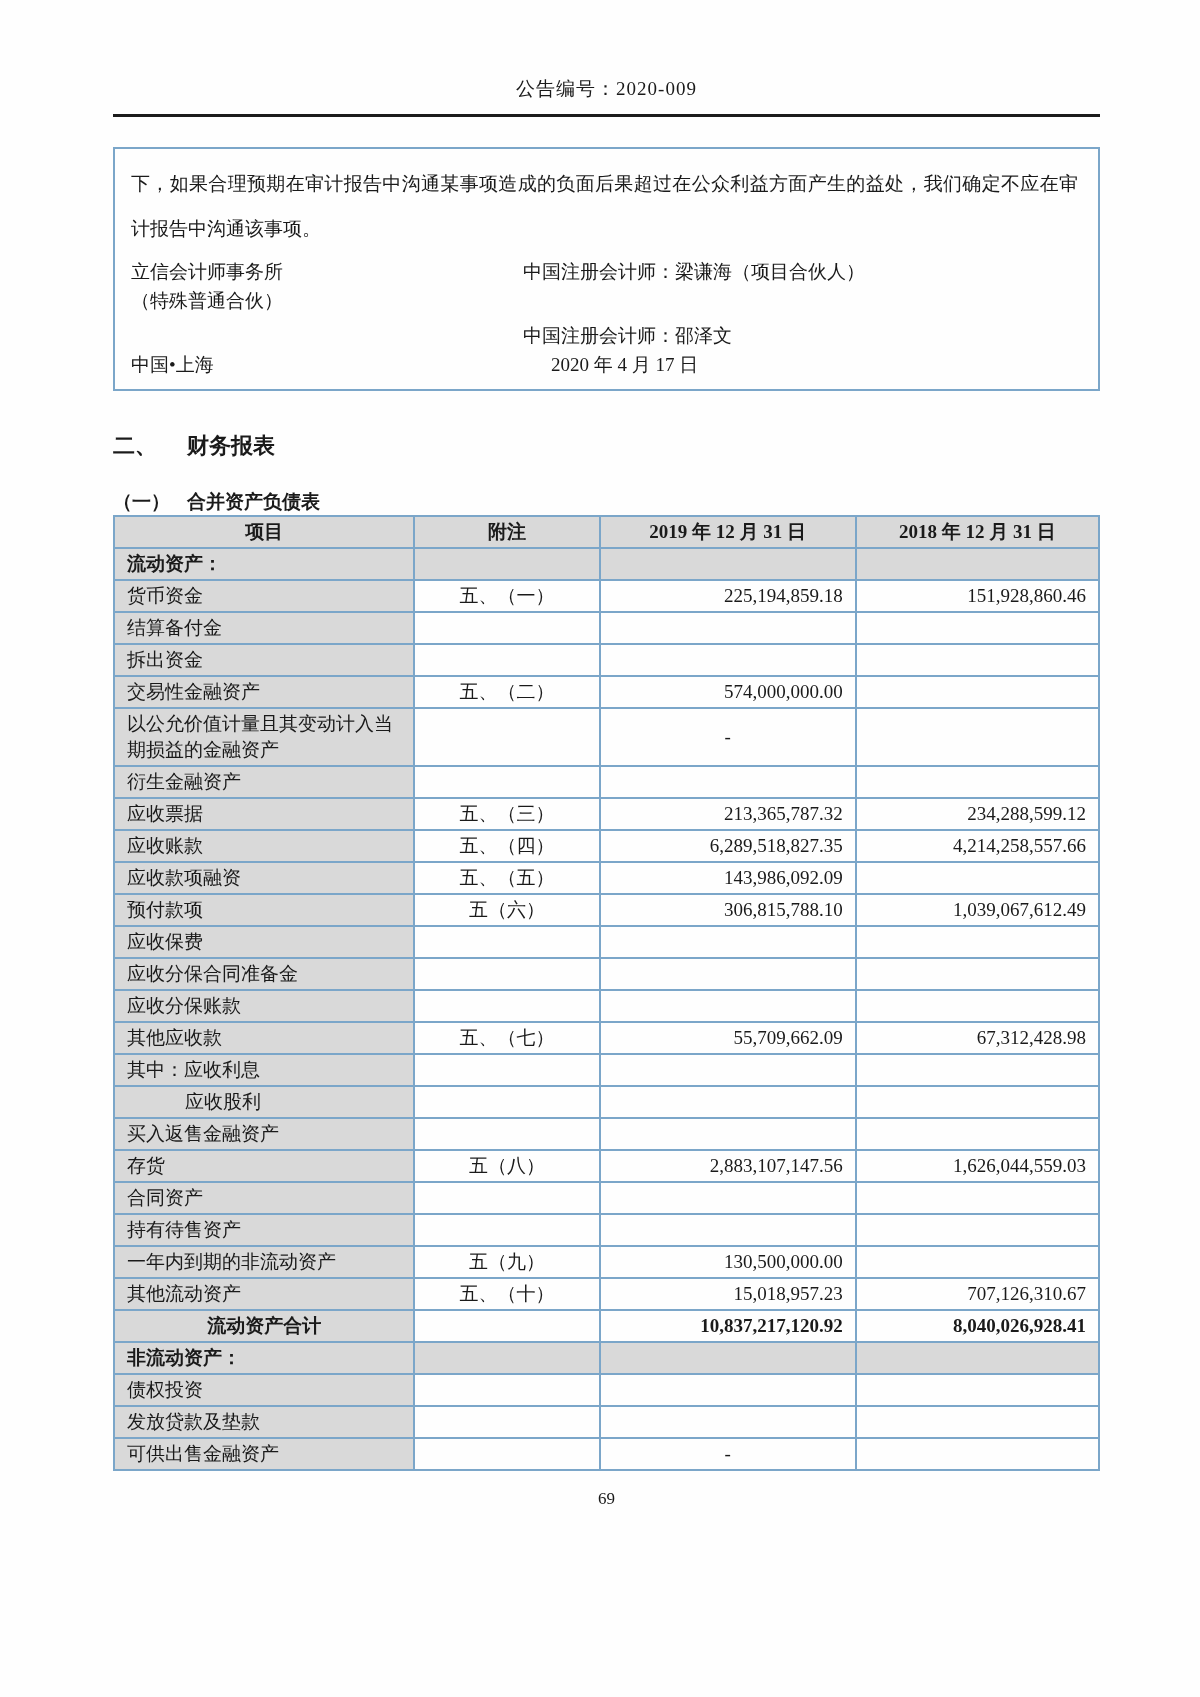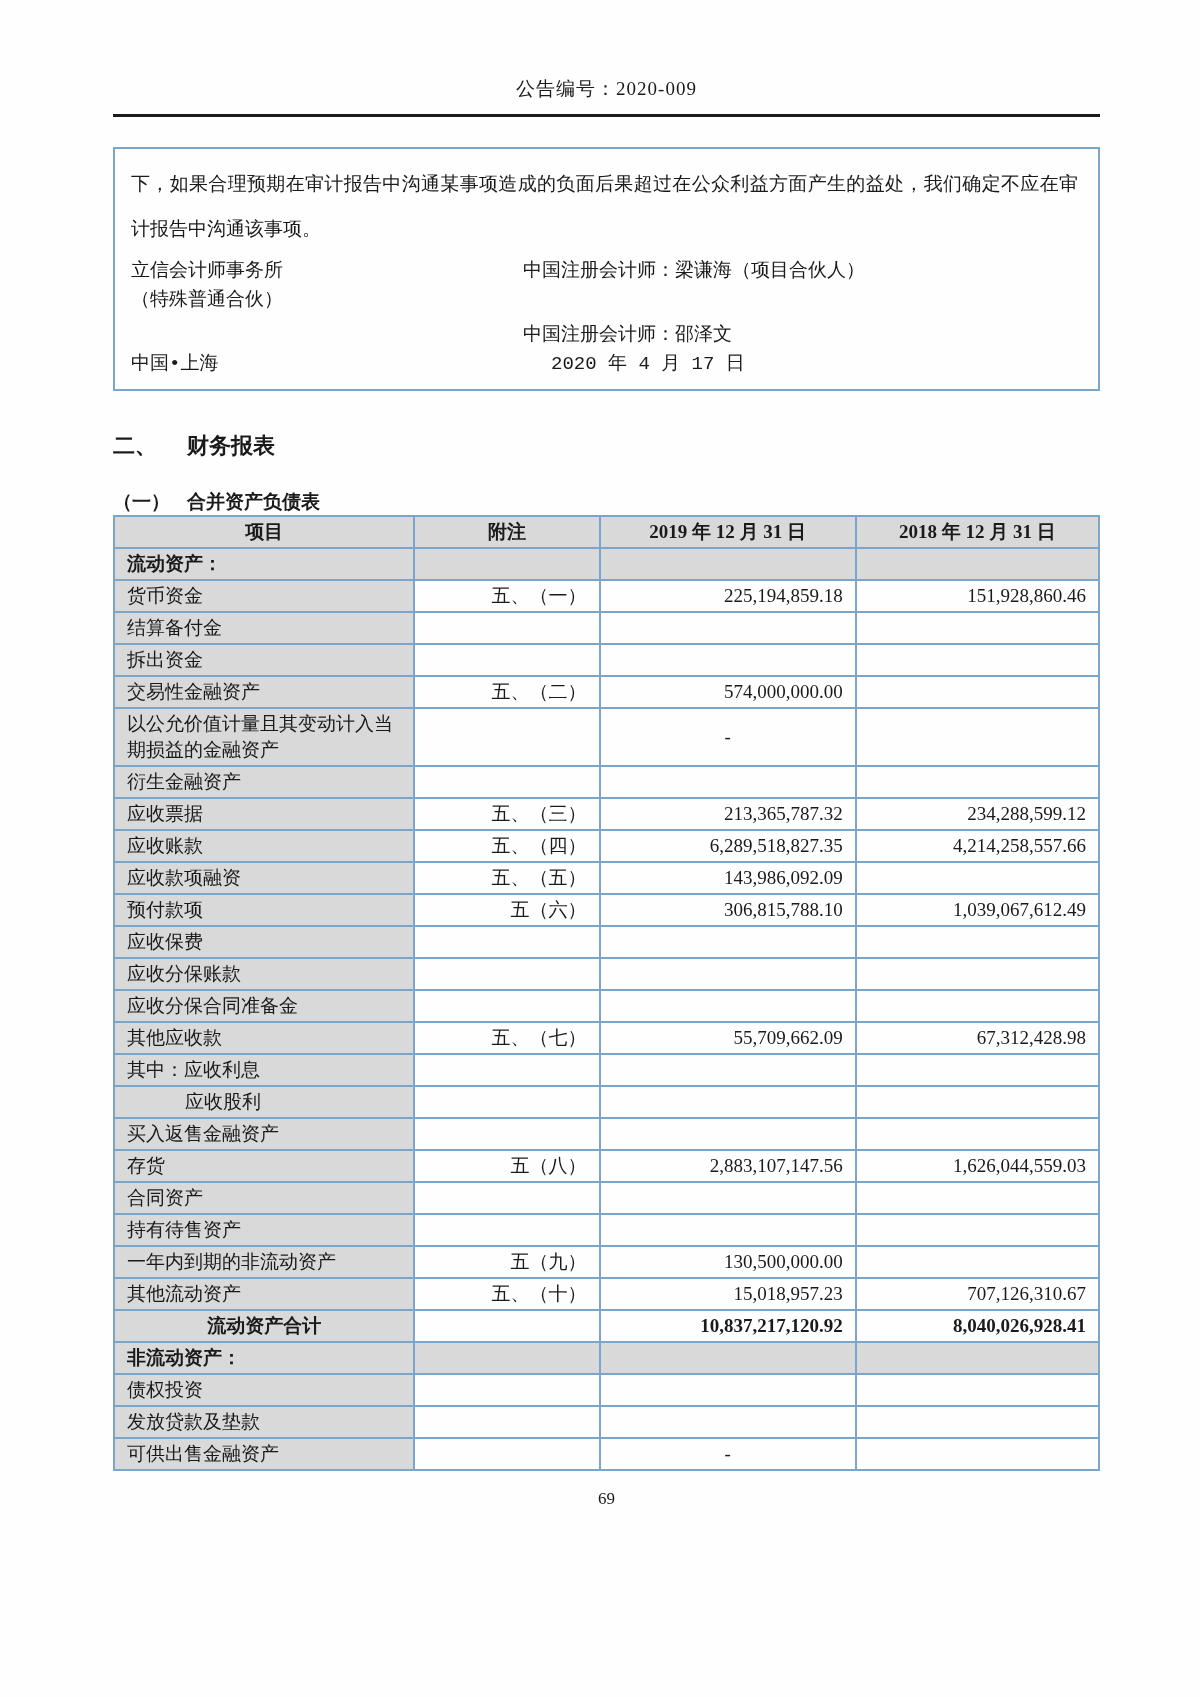--- a/index.html
+++ b/index.html
@@ -33,21 +33,21 @@
     margin-top:30px;
     border:2px solid #7ba6c9;
     padding:12px 20px 10px 16px;
     font-size:19px;
   }
   .audit-paragraph{
     margin:0;
     line-height:45px;
     text-align:justify;
   }
-  .sign-area{margin-top:6px;font-family:Liberation Mono, monospace;}
+  .sign-area{margin-top:6px;}
   .sign-row{display:flex;line-height:29px;}
   .sign-left{width:392px;flex:0 0 392px;}
   .sign-right{flex:1;}
   .sign-date{padding-left:28px;}
   .sign-gap{height:6px;}
 
   
   .heading-1{
     margin-top:40px;
     font-size:22px;
@@ -90,21 +90,21 @@
     overflow:hidden;
     vertical-align:middle;
   }
   table.bs th{
     background:#d9d9d9;
     font-weight:bold;
     text-align:center;
     height:32px;
   }
   td.cell-label{background:#d9d9d9;text-align:left;}
-  td.cell-note{text-align:right;}
+  td.cell-note{text-align:center;}
   td.cell-num{text-align:right;}
   td.cell-num.dash{text-align:center;}
   tr.row-section td{background:#d9d9d9;font-weight:bold;}
   tr.row-total td.cell-label{text-align:center;font-weight:bold;}
   tr.row-total td.cell-num{font-weight:bold;border-radius:6px;}
   tr.row-indent td.cell-label{padding-left:70px;}
 
   .page-footer{
     margin-top:18px;
     text-align:center;
@@ -236,27 +236,27 @@
             <td class="cell-num">306,815,788.10</td>
             <td class="cell-num">1,039,067,612.49</td>
           </tr>
           <tr>
             <td class="cell-label">应收保费</td>
             <td class="cell-note"></td>
             <td class="cell-num"></td>
             <td class="cell-num"></td>
           </tr>
           <tr>
+            <td class="cell-label">应收分保合同准备金</td>
+            <td class="cell-note"></td>
+            <td class="cell-num"></td>
+            <td class="cell-num"></td>
+          </tr>
+          <tr>
             <td class="cell-label">应收分保账款</td>
-            <td class="cell-note"></td>
-            <td class="cell-num"></td>
-            <td class="cell-num"></td>
-          </tr>
-          <tr>
-            <td class="cell-label">应收分保合同准备金</td>
             <td class="cell-note"></td>
             <td class="cell-num"></td>
             <td class="cell-num"></td>
           </tr>
           <tr>
             <td class="cell-label">其他应收款</td>
             <td class="cell-note">五、（七）</td>
             <td class="cell-num">55,709,662.09</td>
             <td class="cell-num">67,312,428.98</td>
           </tr>

